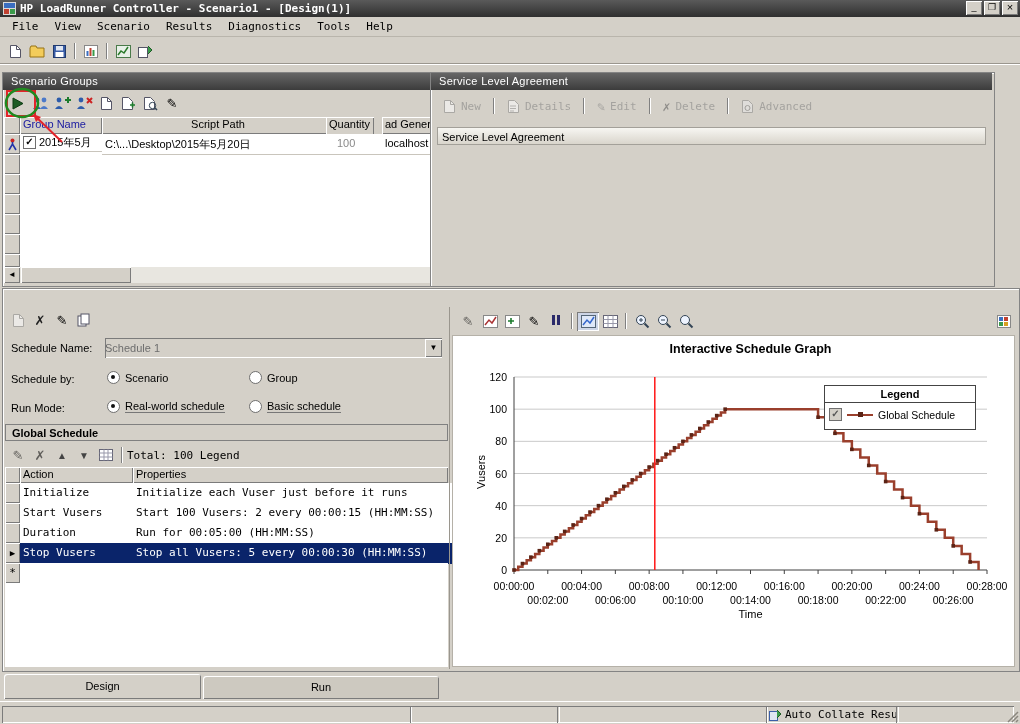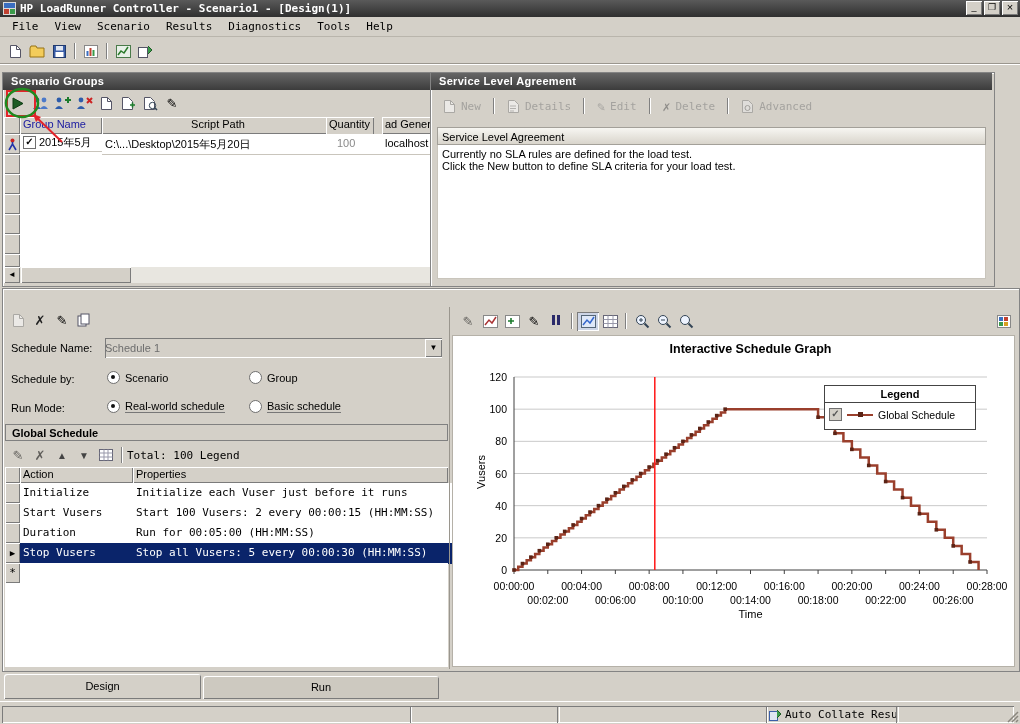--- a/index.html
+++ b/index.html
@@ -4,21 +4,21 @@
 <style>
   html,body{margin:0;padding:0}
   body{width:1020px;height:724px;position:relative;background:#d4d0c8;
        font-family:"Liberation Sans",sans-serif;font-size:11px;color:#000;overflow:hidden}
   .abs{position:absolute}
   .mono{font-family:"DejaVu Sans Mono",monospace}
   .nowrap{white-space:nowrap;overflow:hidden}
   .raised{box-shadow:inset 1px 1px 0 #ffffff,inset -1px -1px 0 #7b7b7b;background:#d4d0c8}
   .sunken{box-shadow:inset 1px 1px 0 #7b7b7b,inset -1px -1px 0 #ffffff}
   .panel{background:#d4d0c8;border:1px solid #848484;box-shadow:inset 1px 1px 0 #fff}
-  .darkhdr{background:linear-gradient(180deg,#666666,#3c3c3c);color:#fff;font-weight:bold;
+  .darkhdr{background:linear-gradient(180deg,#666666,#3c3c3c);color:#fff;font-weight:normal;
            font-size:11px;line-height:17px;padding-left:8px;letter-spacing:.3px}
   .tbar{display:flex;align-items:center;padding-left:4px}
   .ticon{width:22px;height:19px;display:flex;align-items:center;justify-content:center;flex:none}
   .ticon.pressed{box-shadow:inset 1px 1px 0 #7b7b7b,inset -1px -1px 0 #fff;background:#cdd5e6}
   .tsep{width:0;height:16px;border-left:1px solid #808080;border-right:1px solid #fff;margin:0 4px;flex:none}
   .glyph{font-size:13px;line-height:13px}
   .dim{opacity:.55}
   .ghdr{background:#d4d0c8;box-shadow:inset 1px 1px 0 #fff,inset -1px -1px 0 #7b7b7b;
         font-size:11px;padding:1px 3px;white-space:nowrap;overflow:hidden}
   .gcell{background:#fff;border-right:1px solid #c9c5bc;border-bottom:1px solid #c9c5bc;
@@ -230,24 +230,20 @@
     <span class="tsep"></span>
     <span class="flexrow dim" style="padding:0 8px">
       <svg width="13" height="15">
           <path d="M1.5 1.5h6l4 4v8h-10z" fill="#e9e9e9" stroke="#888"></path>
           <circle cx="6.5" cy="9" r="2.5" fill="none" stroke="#777"></circle>
         </svg>
       <span>Advanced</span>
       </span>
   </div>
   <div class="abs" style="left:6px;top:54px;width:549px;height:18px;line-height:18px;padding-left:4px;box-sizing:border-box;background:linear-gradient(180deg,#f7f6f2,#d9d5cc);border:1px solid #a3a099">Service Level Agreement</div>
-  <div class="abs" style="left:6px;top:72px;width:549px;height:134px;background:#fff;border:1px solid #c9c5bc;border-top:none;box-sizing:border-box;padding:3px 4px">
-    <div>Currently no SLA rules are defined for the load test.</div>
-    <div>Click the New button to define SLA criteria for your load test.</div>
-  </div>
 </div>
 
 <div class="abs panel" style="left:2px;top:288px;width:1016px;height:382px">
 
   <div class="abs tbar" style="left:0;top:19px;width:445px;height:24px">
     <span class="ticon dim">
         <svg width="13" height="15">
           <path d="M1.5 1.5h6l4 4v8h-10z" fill="#fff" stroke="#888"></path>
           <path d="M7.5 1.5v4h4" fill="none" stroke="#888"></path>
         </svg>

